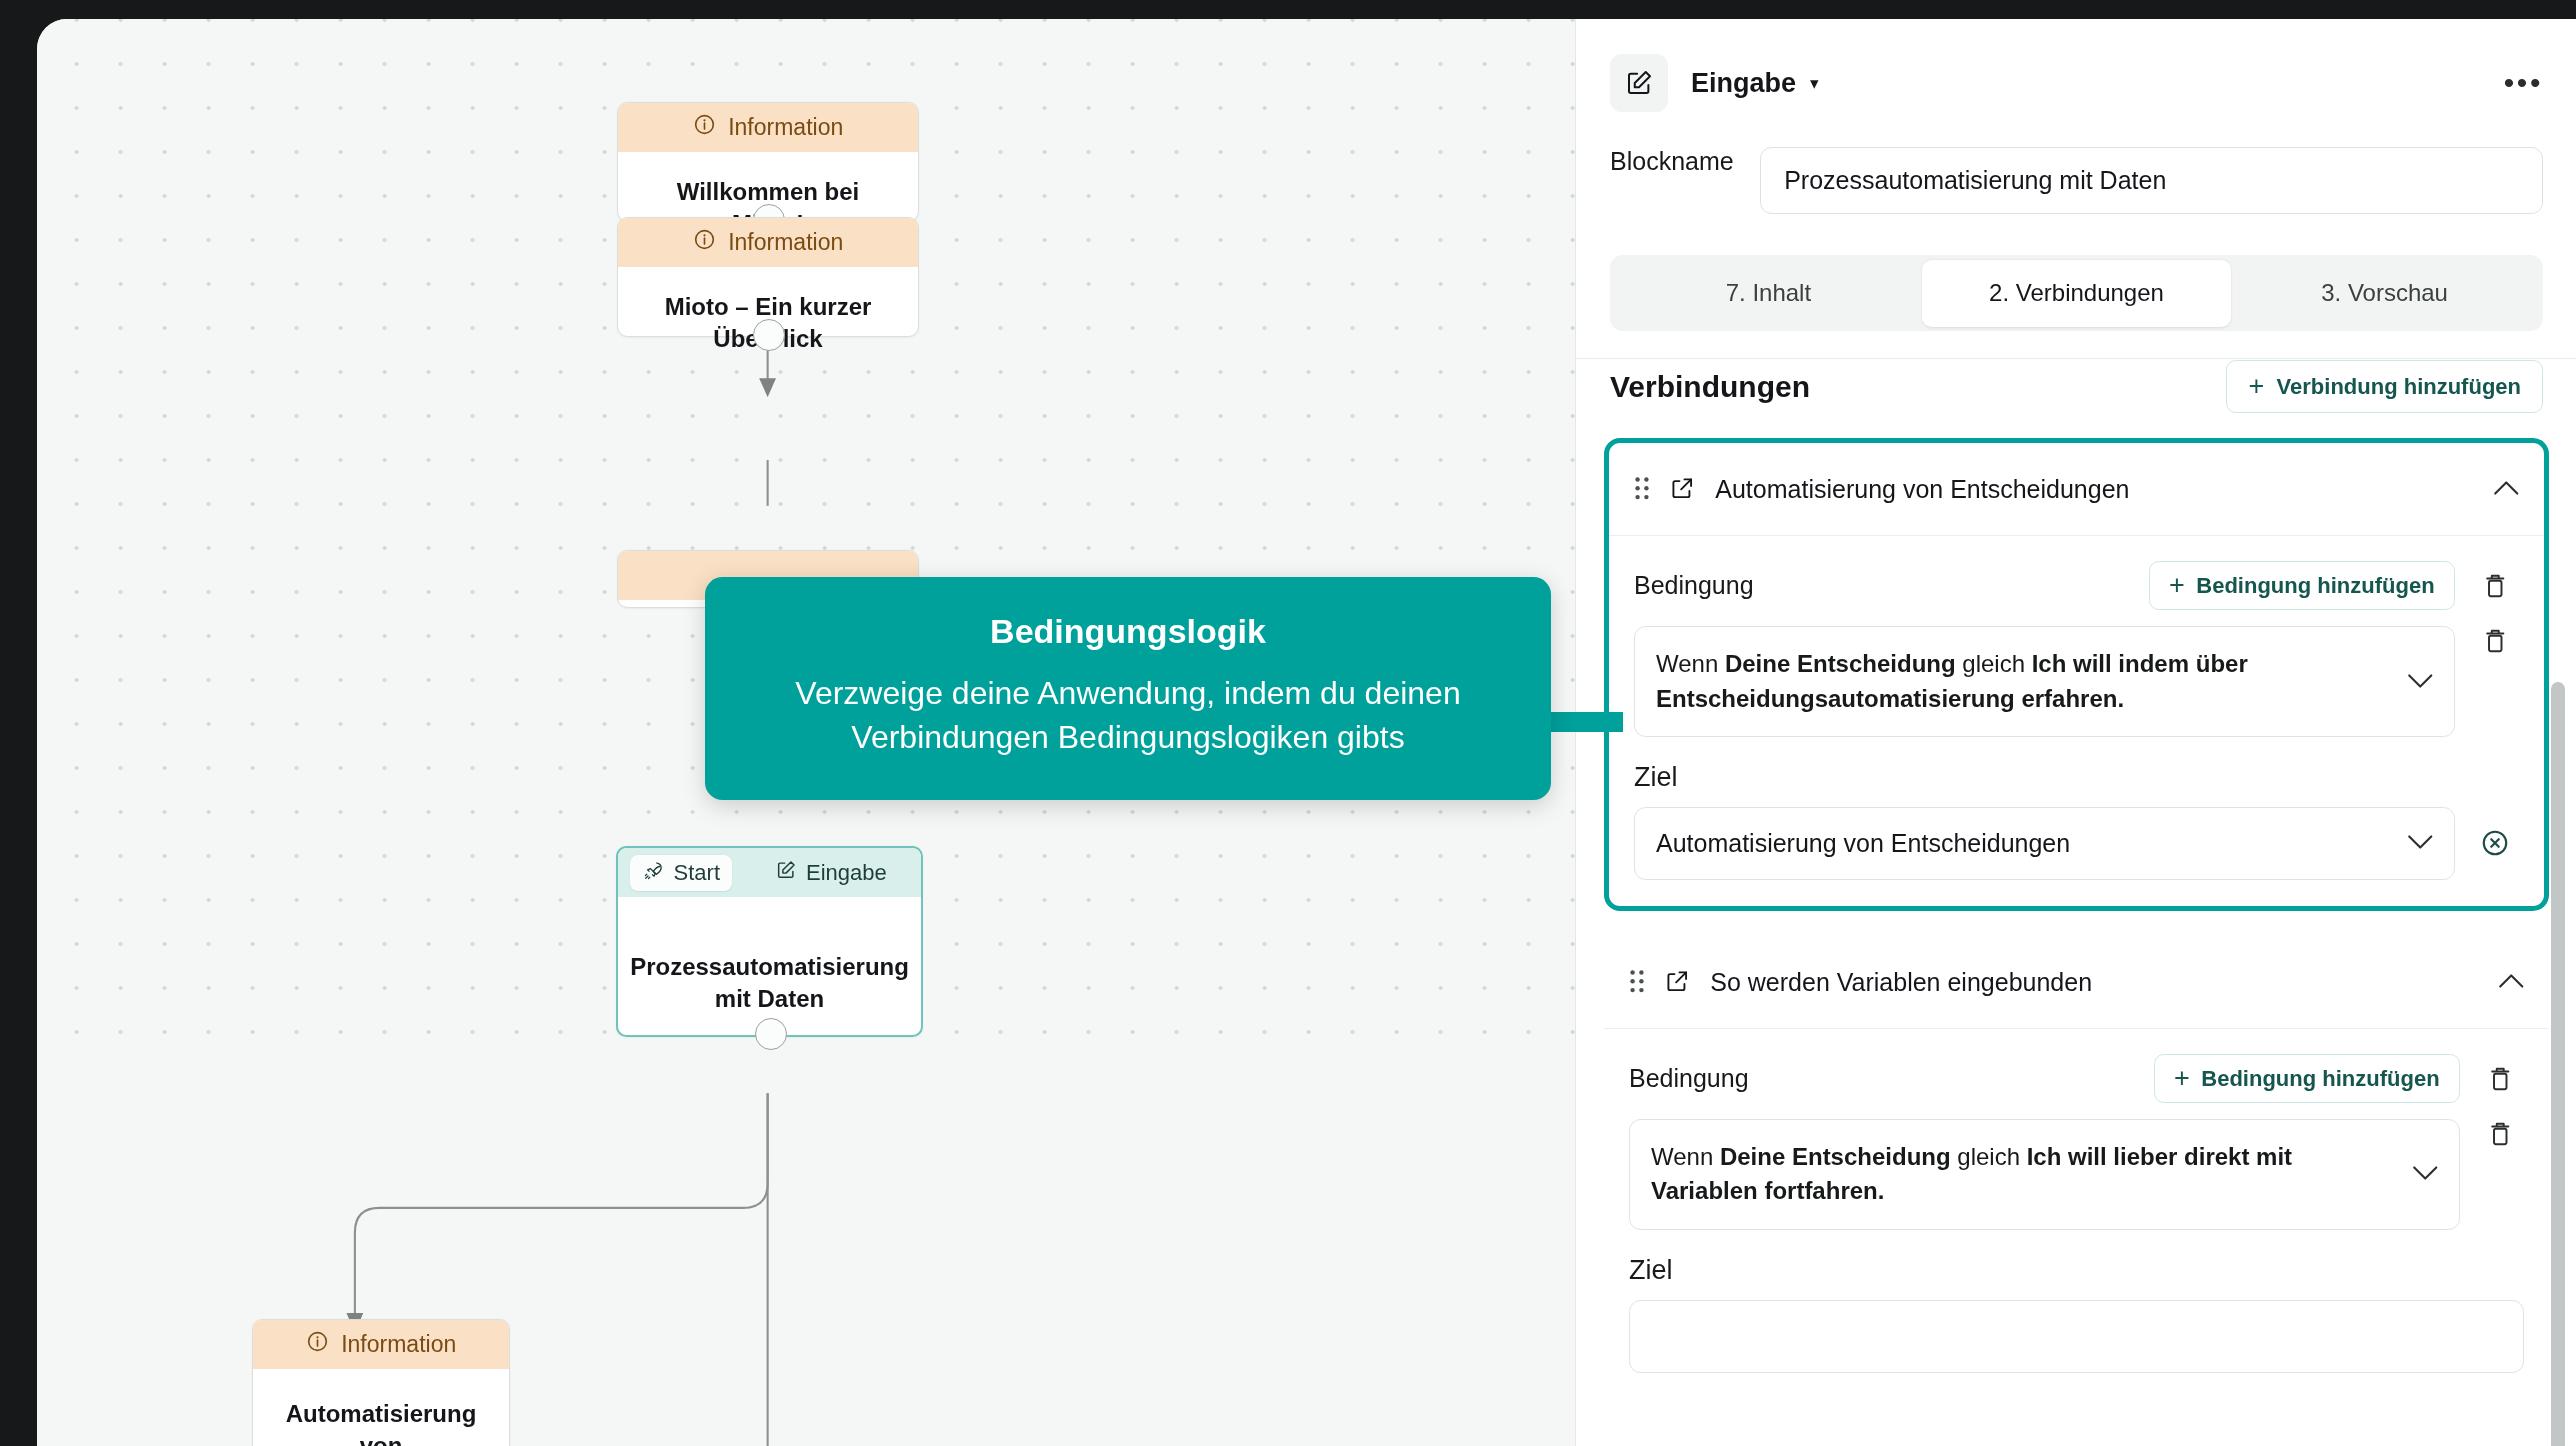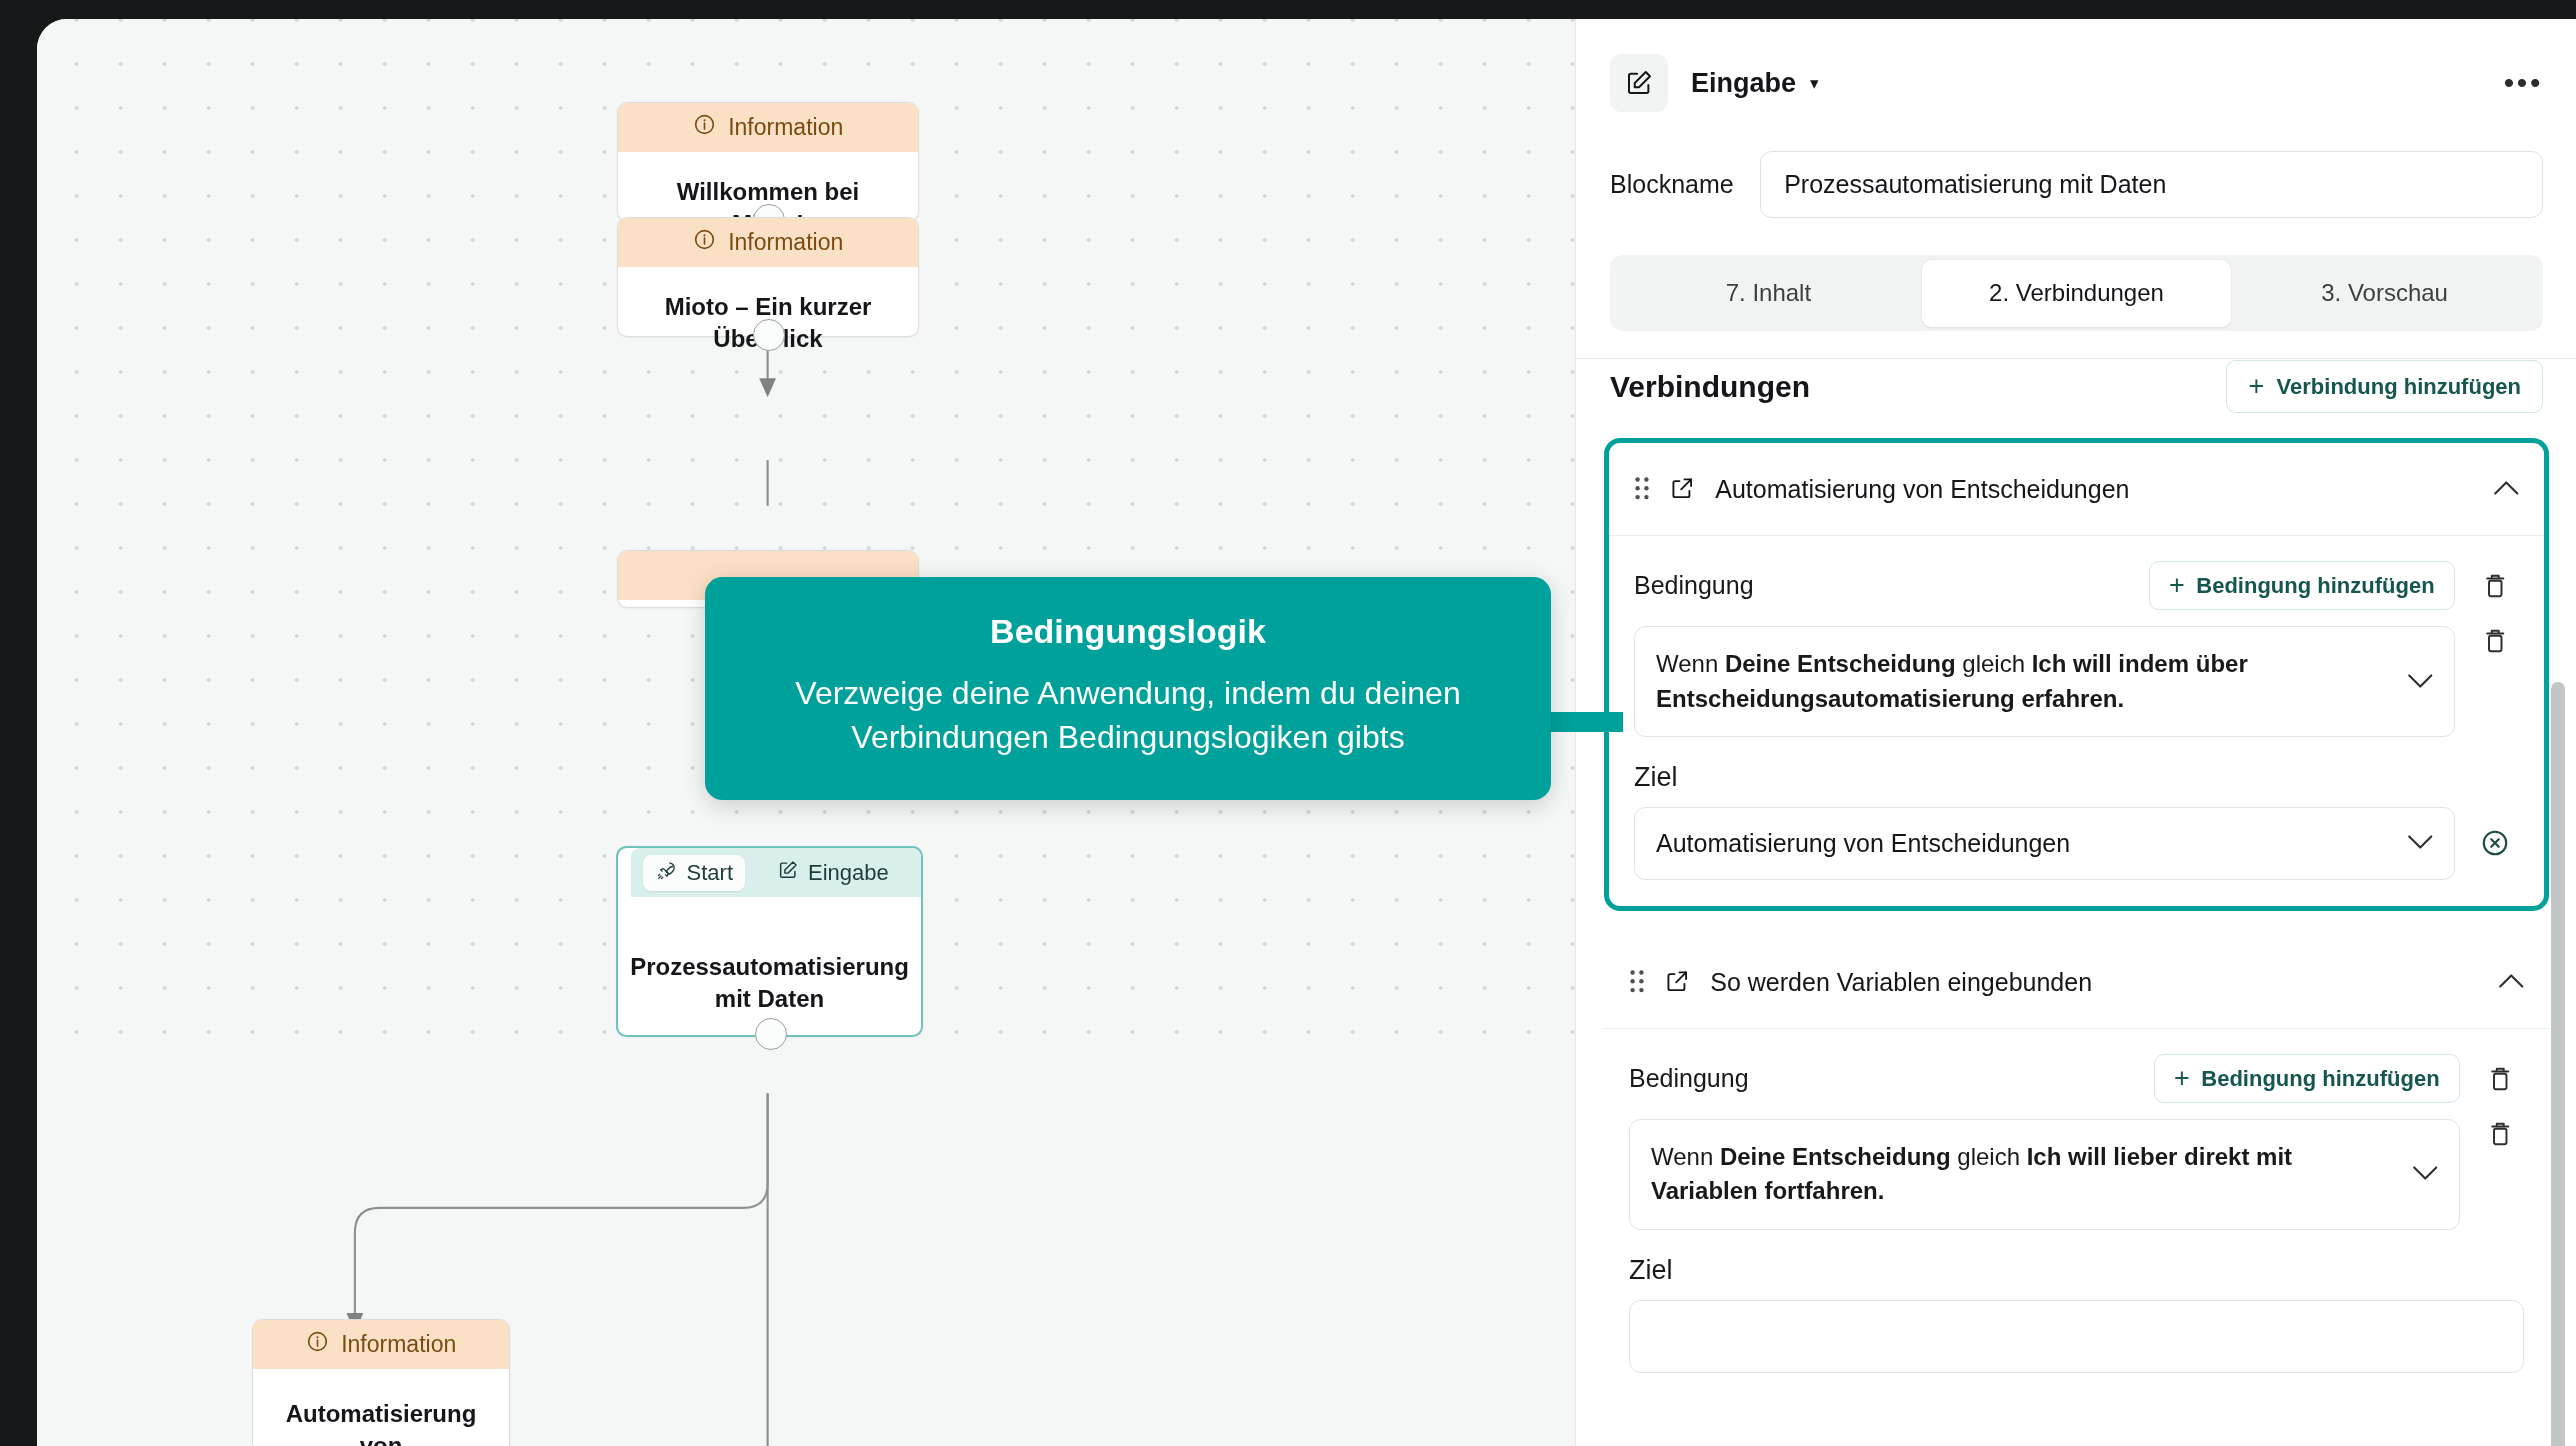--- a/index.html
+++ b/index.html
@@ -22,21 +22,21 @@
   .node-head{height:49px;display:flex;align-items:center;justify-content:center;gap:12.4px;
              border-radius:8.8px 8.8px 0 0;font-size:23px;}
   .node-head.info{background:#fae0c4;color:#7a4b13;}
   .node-body{display:flex;align-items:center;justify-content:center;text-align:center;
              color:#14161a;font-size:24px;font-weight:700;padding:23px 23px;line-height:1.32;}
   .port{position:absolute;width:30px;height:30px;border-radius:50%;background:#fbfcfc;
         border:1.6px solid #9aa0a0;left:50%;margin-left:-15px;}
 
   
   #node-start{border:2.6px solid #6fc3bd;}
-  #node-start .node-head{background:#d9efec;justify-content:flex-start;padding-left:12.4px;gap:0;color:#1d3c3a;margin-left:13px;}
+  #node-start .node-head{background:#d9efec;justify-content:flex-start;padding-left:12.4px;gap:11px;color:#1d3c3a;}
   .chip{display:flex;align-items:center;gap:8.8px;padding:4.4px 12.4px;border-radius:8px;font-size:22px;}
   .chip.active{background:#fbfdfd;box-shadow:0 0.9px 1.8px rgba(0,0,0,.08);font-weight:400;}
 
   svg.edges{position:absolute;left:0;top:0;width:1538px;height:1427px;pointer-events:none;}
 
   
   #tooltip{position:absolute;left:668px;top:558px;width:768px;
            background:#00a09b;color:#fff;border-radius:17.6px;padding:35px 39px 41px;
            box-shadow:0 5.3px 23px rgba(0,0,0,.17);z-index:40;text-align:center;}
   #tooltip .tt-title{font-size:34px;font-weight:700;margin-bottom:19.4px;}
@@ -46,21 +46,21 @@
   
   #panel{position:absolute;left:1538px;top:0;width:1001px;height:1427px;background:#fff;
          border-left:0.9px solid #e6e8e8;}
   #panel-head{height:128px;display:flex;align-items:center;padding:0 34px;}
   .icon-box{width:58px;height:58px;border-radius:11.5px;background:#f2f4f4;
             display:flex;align-items:center;justify-content:center;}
   #panel-title{margin-left:23px;font-size:27px;font-weight:700;color:#14161a;}
   .caret-sm{margin-left:14px;font-size:17px;color:#14161a;}
   #dots{margin-left:auto;font-size:30px;color:#2a2d2d;letter-spacing:2.6px;line-height:8.8px;}
 
-  #blockname-row{display:flex;align-items:center;padding:0 34px 0 34px;height:74px;}
+  #blockname-row{display:flex;align-items:flex-start;padding:0 34px 0 34px;height:74px;}
   #blockname-label{font-size:25px;color:#17191b;white-space:nowrap;}
   #blockname-input{flex:1;margin-left:26.5px;height:65px;border:1.4px solid #dde1e1;border-radius:11.5px;
      background:#fff;font-size:25px;color:#14161a;padding:0 23px;outline:none;font-family:inherit;}
 
   #tabs{margin:34px 34px 0;height:67px;background:#f2f4f4;border-radius:12.4px;display:flex;padding:4.4px;}
   .tab{flex:1;display:flex;align-items:center;justify-content:center;font-size:24px;color:#3a3f3f;
        border-radius:9.7px;cursor:pointer;}
   .tab.active{background:#fff;color:#14161a;box-shadow:0 0.9px 2.6px rgba(0,0,0,.10);}
 
   #panel-divider{margin-top:26.5px;border-top:0.9px solid #e9ebeb;}

